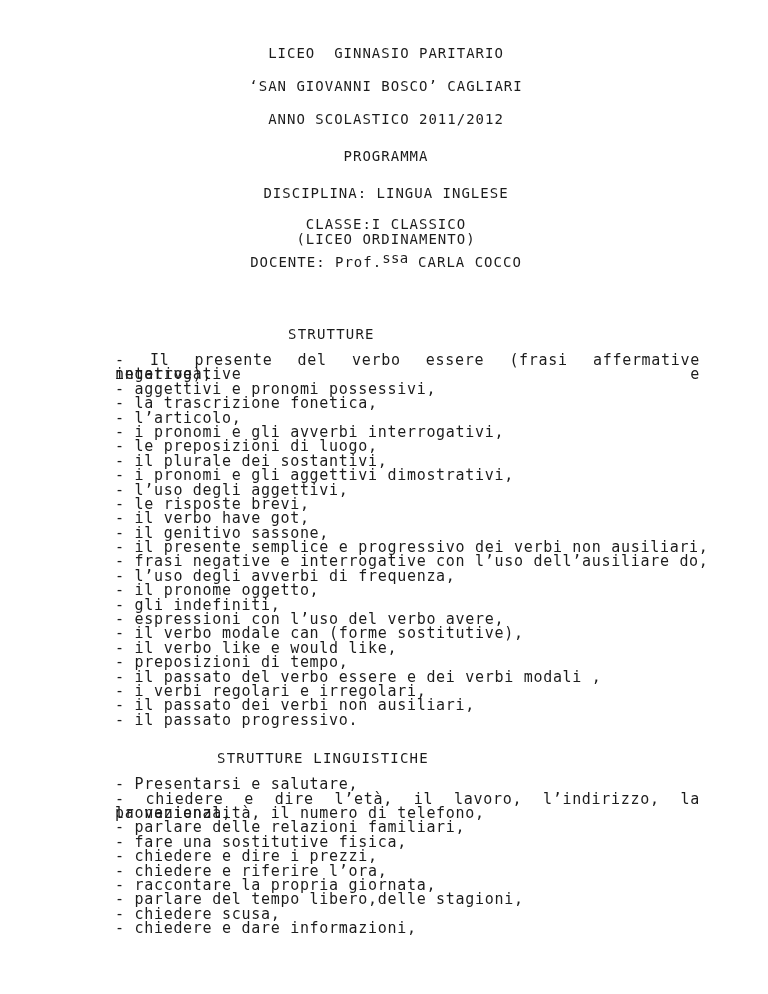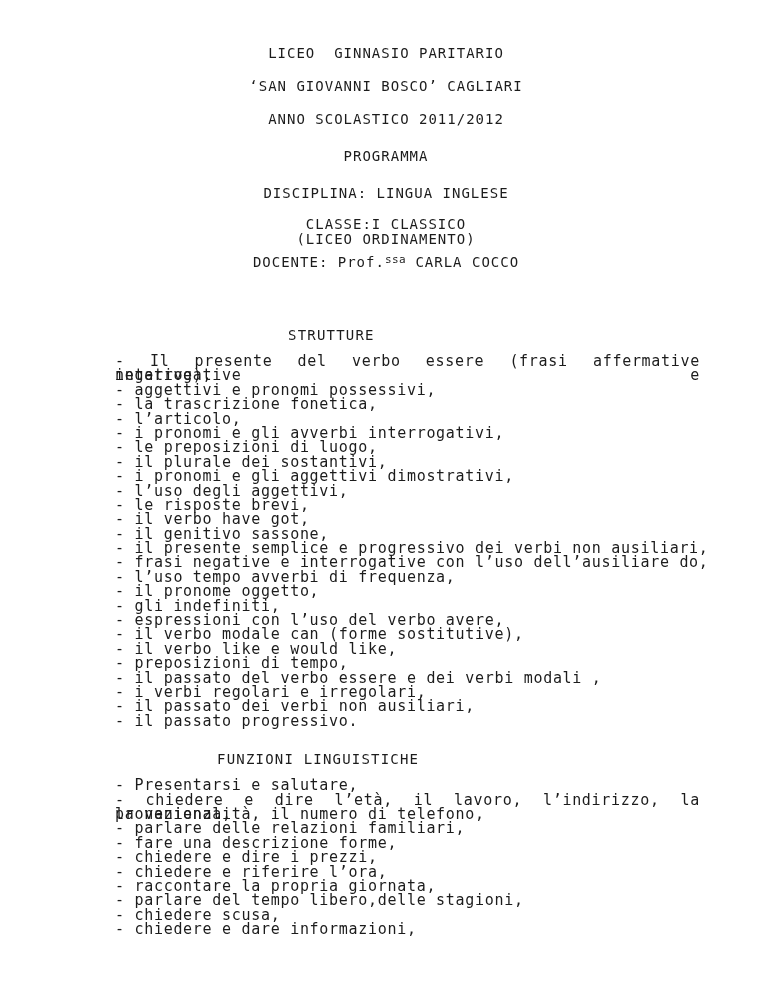--- a/index.html
+++ b/index.html
@@ -32,21 +32,21 @@
     letter-spacing: 1px;
     text-align: center;
     white-space: pre;
   }
   .mt18 { margin-top: 18px; text-align: center; }
   .mt22 { margin-top: 22px; }
   .mt13 { margin-top: 22px; }
   .mt16 { margin-top: 16px; }
   .mt8  { margin-top: 8px; }
   .sup {
-    font-size: 11px;
+    font-size: 14px;
     letter-spacing: 0.4px;
     position: relative;
     top: -4px;
   }
   
   .sec-title {
     font-size: 14px;
     line-height: 15px;
     letter-spacing: 1.2px;
     white-space: pre;
@@ -98,42 +98,42 @@
           <div class="line">- i pronomi e gli avverbi interrogativi,</div>
           <div class="line">- le preposizioni di luogo,</div>
           <div class="line">- il plurale dei sostantivi,</div>
           <div class="line">- i pronomi e gli aggettivi dimostrativi,</div>
           <div class="line">- l’uso degli aggettivi,</div>
           <div class="line">- le risposte brevi,</div>
           <div class="line">- il verbo have got,</div>
           <div class="line">- il genitivo sassone,</div>
           <div class="line">- il presente semplice e progressivo dei verbi non ausiliari,</div>
           <div class="line">- frasi negative e interrogative con l’uso dell’ausiliare do,</div>
-          <div class="line">- l’uso tempo avverbi di frequenza,</div>
+          <div class="line">- l’uso degli avverbi di frequenza,</div>
           <div class="line">- il pronome oggetto,</div>
           <div class="line">- gli indefiniti,</div>
           <div class="line">- espressioni con l’uso del verbo avere,</div>
           <div class="line">- il verbo modale can (forme sostitutive),</div>
           <div class="line">- il verbo like e would like,</div>
           <div class="line">- preposizioni di tempo,</div>
           <div class="line">- il passato del verbo essere e dei verbi modali ,</div>
           <div class="line">- i verbi regolari e irregolari,</div>
           <div class="line">- il passato dei verbi non ausiliari,</div>
           <div class="line">- il passato progressivo.</div>
         </div>
     </div>
 
     <div class="section">
-      <div class="sec-title" id="sec2-title">FUNZIONI LINGUISTICHE</div>
+      <div class="sec-title" id="sec2-title">STRUTTURE LINGUISTICHE</div>
       <div class="linelist">
           <div class="line">- Presentarsi e salutare,</div>
           <div class="line justify">- chiedere e dire l’età, il lavoro, l’indirizzo, la provenienza,</div>
           <div class="line">la nazionalità, il numero di telefono,</div>
           <div class="line">- parlare delle relazioni familiari,</div>
-          <div class="line">- fare una descrizione forme,</div>
+          <div class="line">- fare una sostitutive fisica,</div>
           <div class="line">- chiedere e dire i prezzi,</div>
           <div class="line">- chiedere e riferire l’ora,</div>
           <div class="line">- raccontare la propria giornata,</div>
           <div class="line">- parlare del tempo libero,delle stagioni,</div>
           <div class="line">- chiedere scusa,</div>
           <div class="line">- chiedere e dare informazioni,</div>
         </div>
     </div>
 
   </div>

